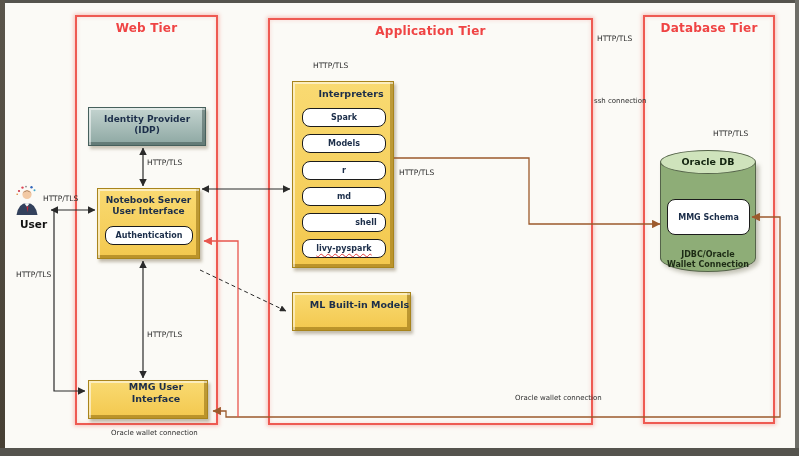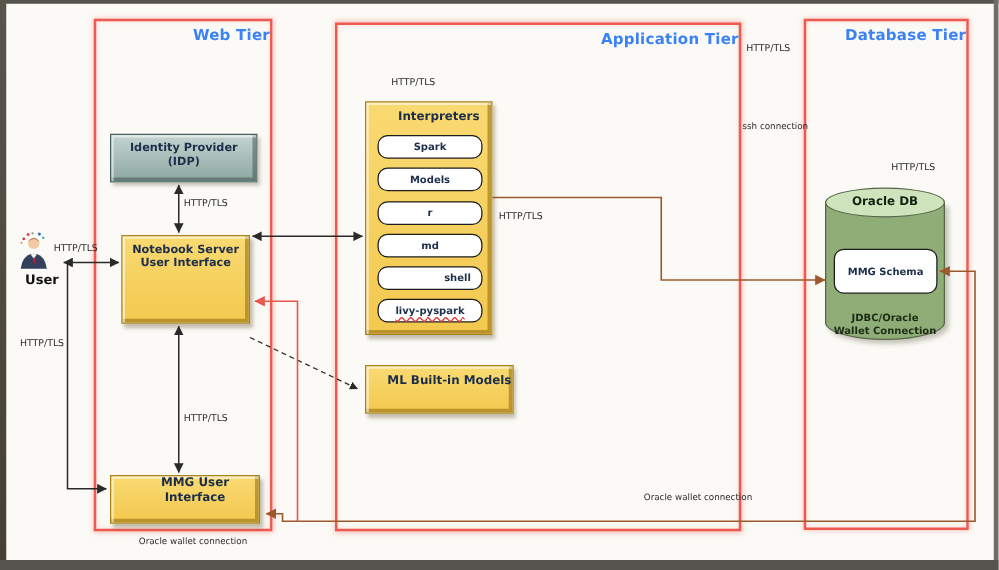--- a/index.html
+++ b/index.html
@@ -10,22 +10,22 @@
   .edge{position:absolute;z-index:50;}
   .edge.top{left:0;top:0;width:799px;height:3px;background:#55544e;}
   .edge.left{left:0;top:0;width:5px;height:456px;background:linear-gradient(180deg,#5a554b,#463f33);}
   .edge.right{right:0;top:0;width:4px;height:456px;background:#6e6e68;}
   .edge.bottom{left:0;bottom:0;width:799px;height:8px;background:#55544e;}
 
   .tier{
     position:absolute;border:2px solid #ee5a52;background:transparent;box-sizing:border-box;
     box-shadow:0 0 4px 1px rgba(240,100,90,.40), inset 0 0 4px rgba(240,100,90,.22);
   }
-  .tier-title{position:absolute;top:4px;left:0;width:100%;text-align:right;
-    font-size:12px;font-weight:bold;color:#3b82f6;letter-spacing:.2px;}
+  .tier-title{position:absolute;top:4px;left:0;width:100%;text-align:center;
+    font-size:12px;font-weight:bold;color:#ef4444;letter-spacing:.2px;}
 
   .ybox{
     position:absolute;box-sizing:border-box;background:linear-gradient(180deg,#f9da72,#f3c84e);
     border:1px solid #a8841c;
     box-shadow:inset 2px 2px 0 rgba(255,255,255,.55), inset -3px -3px 0 rgba(140,104,12,.55), 2px 3px 3px rgba(110,95,60,.40);
     text-align:center;
   }
   .idpbox{
     position:absolute;box-sizing:border-box;background:linear-gradient(180deg,#c4d4d0,#8da7a2);
     border:1px solid #46605c;
@@ -91,20 +91,21 @@
   <div class="user-label" style="left:20px;top:218px;">User</div>
 
   <div class="idpbox node-z" style="left:88px;top:107px;width:118px;height:39px;padding-top:6px;">
     <div class="boxtitle">Identity Provider</div>
     <div class="boxtitle">(IDP)</div>
   </div>
 
   <div class="ybox node-z" style="left:97px;top:188px;width:103px;height:71px;padding-top:6px;">
     <div class="boxtitle">Notebook Server</div>
     <div class="boxtitle">User Interface</div>
+    <div class="pill" style="left:7px;top:37px;width:88px;height:19px;">Authentication</div>
   </div>
 
   <div class="ybox node-z" style="left:88px;top:380px;width:120px;height:39px;display:flex;justify-content:center;">
     <div class="boxtitle big">MMG User Interface</div>
   </div>
 
   <div class="ybox node-z" style="left:292px;top:81px;width:102px;height:187px;padding-top:6px;">
     <div class="boxtitle big">Interpreters</div>
     <div class="pill" style="left:9px;top:26px;width:84px;height:19px;">Spark</div>
     <div class="pill" style="left:9px;top:52px;width:84px;height:19px;">Models</div>

